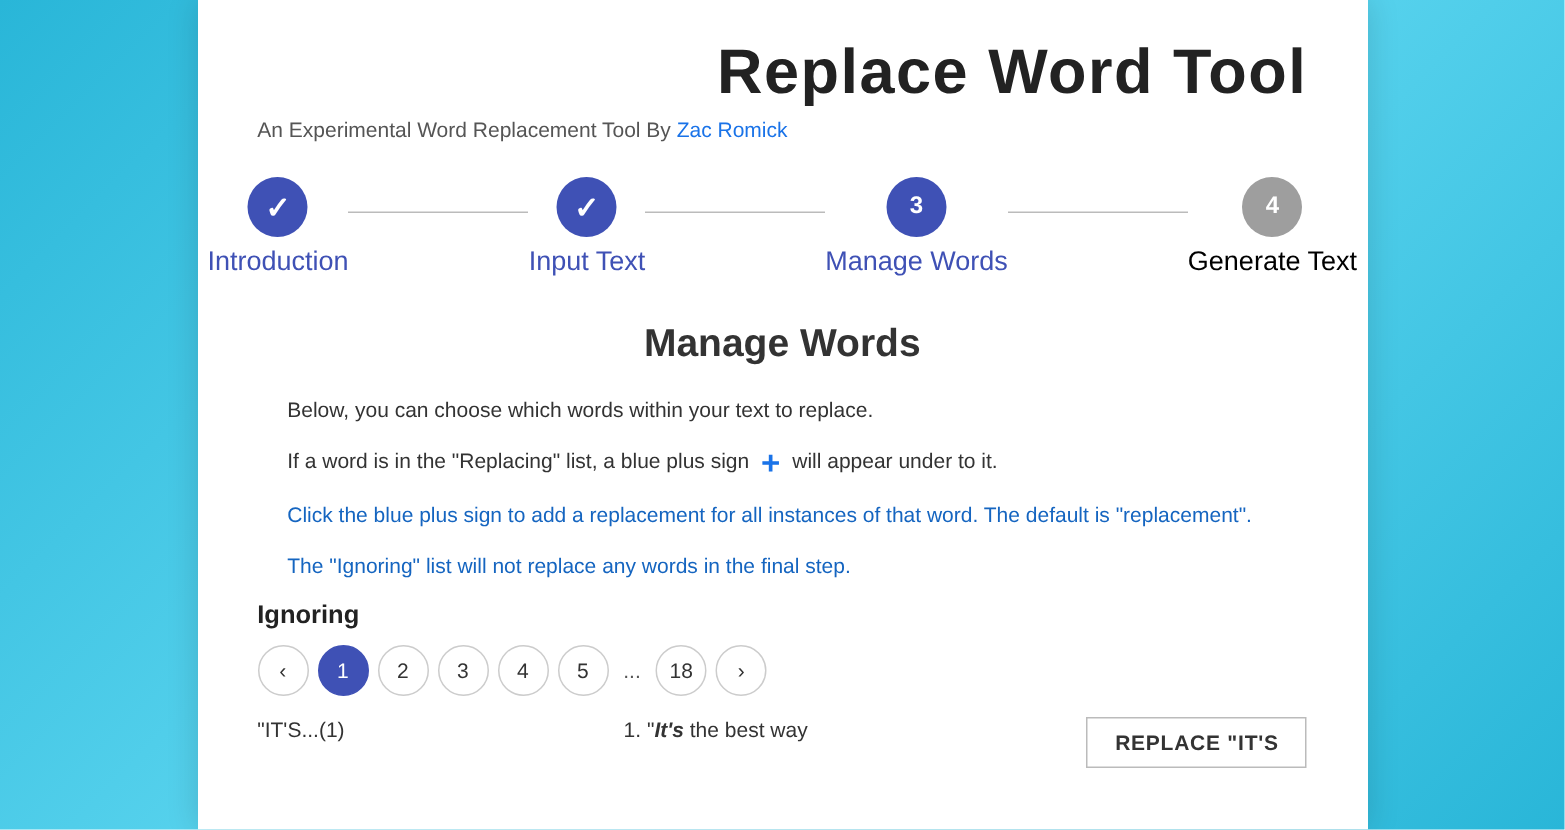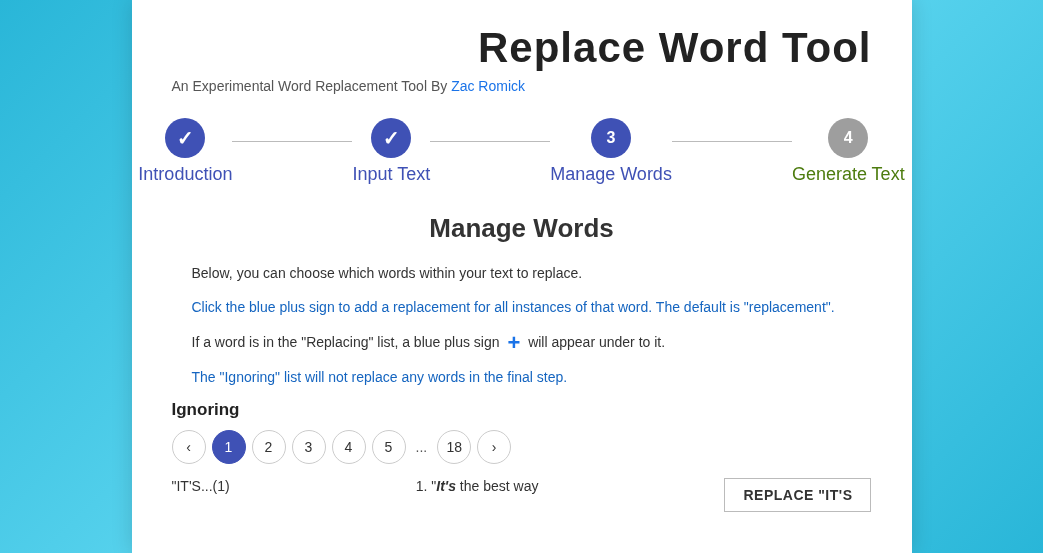--- a/index.html
+++ b/index.html
@@ -70,21 +70,21 @@
     .step-circle.inactive { background: #9e9e9e; }
     .step-checkmark { font-size: 20px; }
     .step-label {
       font-size: 18px;
       margin-top: 6px;
       text-align: center;
       white-space: nowrap;
     }
     .step-label.completed { color: #3f51b5; }
     .step-label.active { color: #3f51b5; }
-    .step-label.inactive { color: #4d7c0f; }
+    .step-label.inactive { color: #000000; }
     .step-connector {
       width: 120px;
       height: 1px;
       background: #bbb;
       margin-bottom: 20px;
       flex-shrink: 0;
     }
 
     
     .section-title {
@@ -227,27 +227,27 @@
         <span>4</span>
       </div>
       <div class="step-label inactive">Generate Text</div>
     </div>
   </div>
 
   <h2 class="section-title">Manage Words</h2>
 
   <p class="desc-text">Below, you can choose which words within your text to replace.</p>
 
-  <p class="desc-text highlight">Click the blue plus sign to add a replacement for all instances of that word. The default is "replacement".</p>
-
   <p class="desc-text">
     <span>If a word is in the "Replacing" list, a blue plus sign</span>
     <span class="blue-plus">+</span>
     <span>will appear under to it.</span>
   </p>
+
+  <p class="desc-text highlight">Click the blue plus sign to add a replacement for all instances of that word. The default is "replacement".</p>
   <p class="desc-text highlight">The "Ignoring" list will not replace any words in the final step.</p>
 
   <div class="ignoring-label">Ignoring</div>
 
   <div class="pagination">
     <button class="page-btn">‹</button>
     <button class="page-btn active">1</button>
     <button class="page-btn">2</button>
     <button class="page-btn">3</button>
     <button class="page-btn">4</button>

